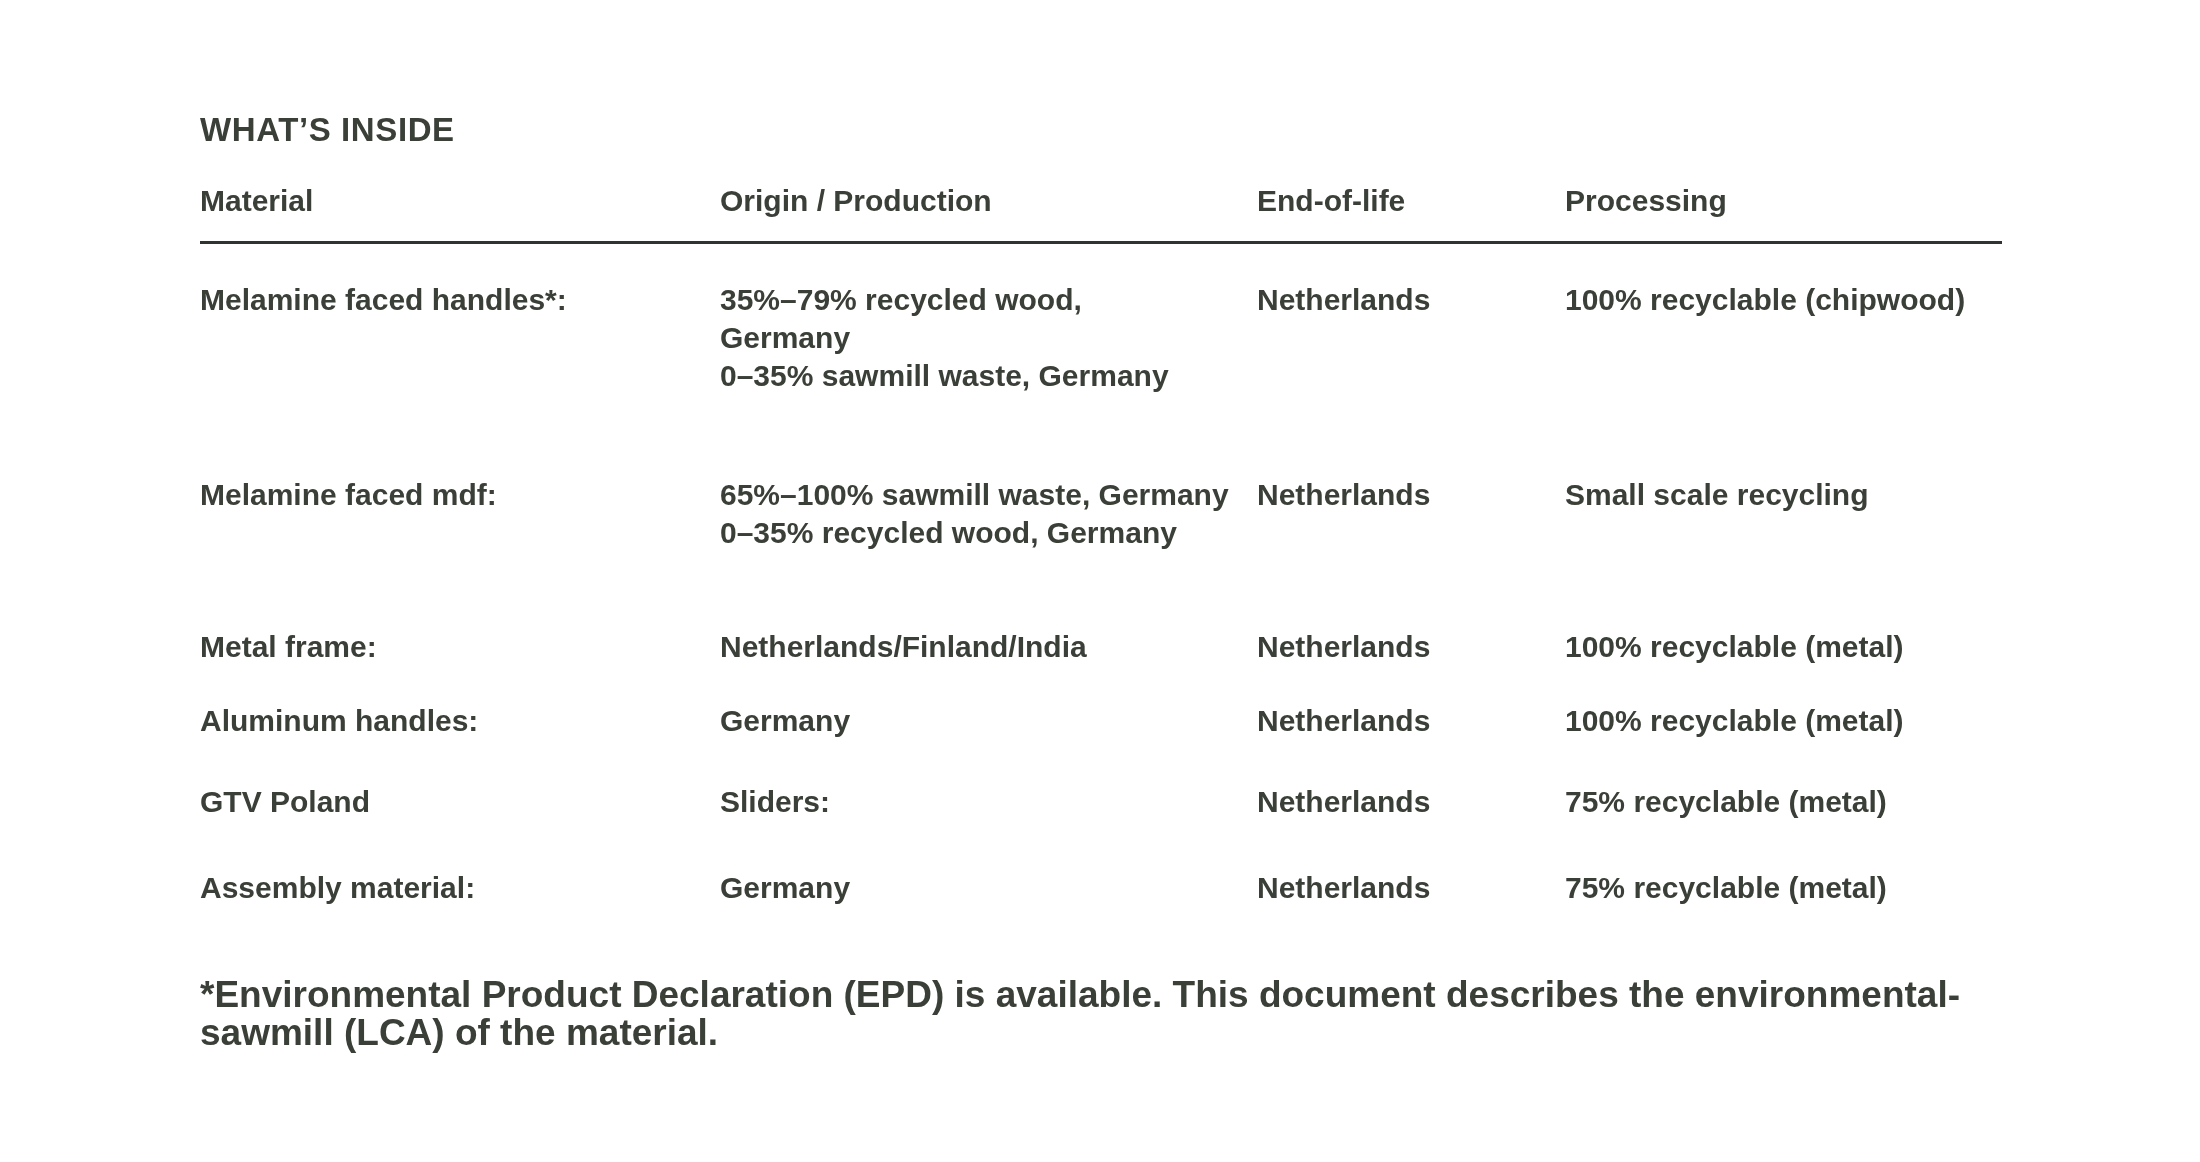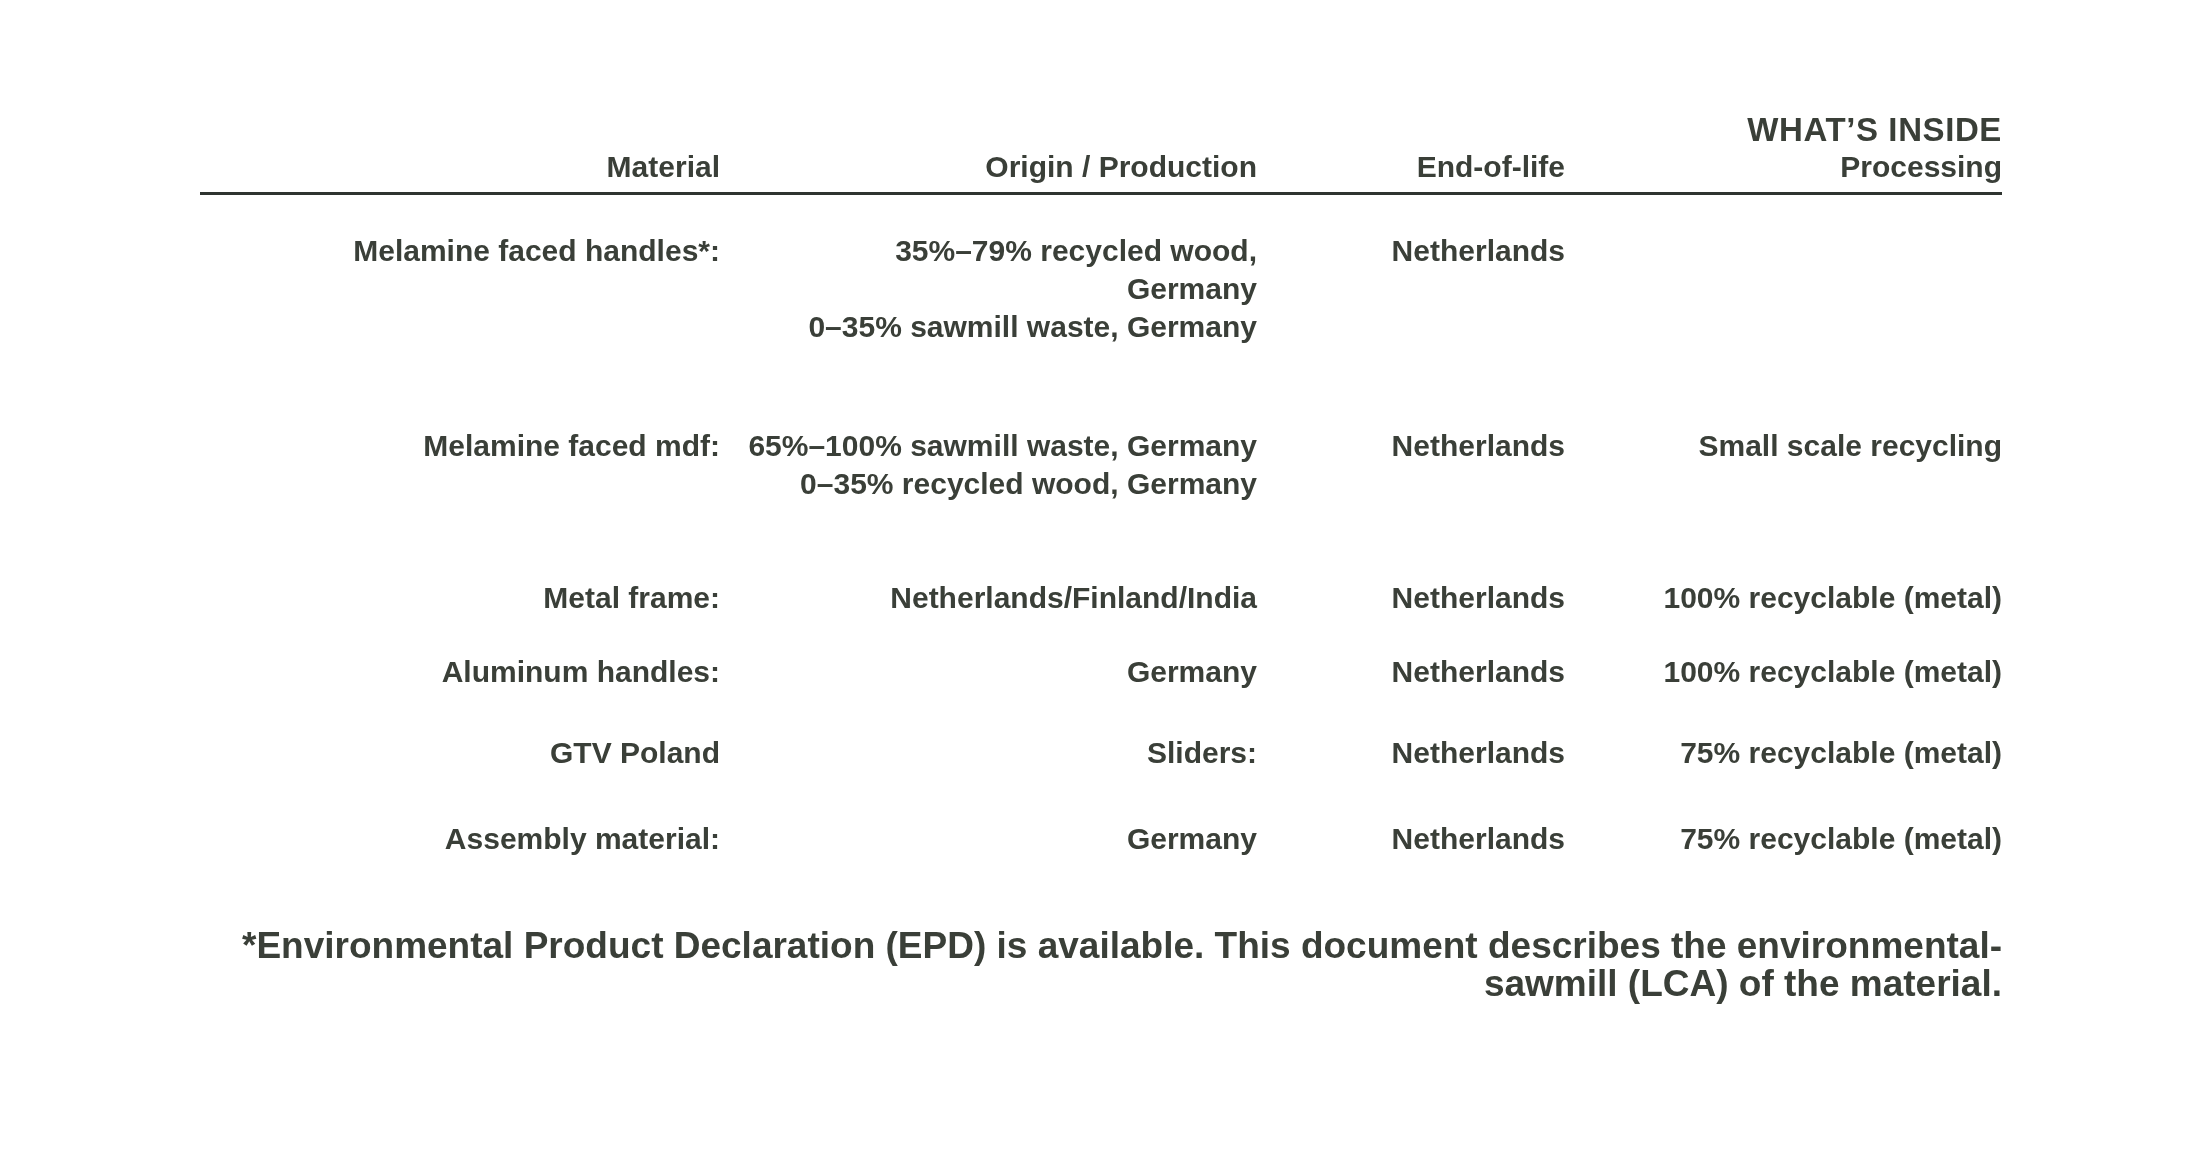--- a/index.html
+++ b/index.html
@@ -12,21 +12,20 @@
   body {
     font-family: "Liberation Sans", "DejaVu Sans", sans-serif;
     color: var(--text-color);
   }
   .page {
     position: relative;
     width: 2200px;
     height: 1162px;
     background: var(--bg-color);
     overflow: hidden;
-    text-align: right;
   }
   .content {
     position: absolute;
     left: 200px;
     top: 112px;
     width: 1802px;
   }
   .title {
     font-size: 33px;
     font-weight: 700;
@@ -34,21 +33,22 @@
     line-height: 1.1;
     color: var(--text-color);
   }
   .grid {
     display: grid;
     grid-template-columns: 520px 537px 308px 437px;
     column-gap: 0;
     align-items: start;
   }
   .header-row {
-    padding-bottom: 6px;
+    margin-top: 34px;
+    padding-bottom: 21px;
     border-bottom: 3px solid var(--rule-color);
   }
   .cell, .hcell {
     font-size: 30px;
     font-weight: 700;
     line-height: 38px;
     color: var(--text-color);
   }
   .line { display: block; white-space: nowrap; }
   .row-1 { margin-top: 37px; }
@@ -81,20 +81,21 @@
     </div>
 
     <div class="grid row-1">
       <div class="cell">Melamine faced handles*:</div>
       <div class="cell">
         <span class="line">35%–79% recycled wood,</span>
         <span class="line">Germany</span>
         <span class="line">0–35% sawmill waste, Germany</span>
       </div>
       <div class="cell">Netherlands</div>
+      <div class="cell">100% recyclable (chipwood)</div>
     </div>
 
     <div class="grid row-2">
       <div class="cell">Melamine faced mdf:</div>
       <div class="cell">
         <span class="line">65%–100% sawmill waste, Germany</span>
         <span class="line">0–35% recycled wood, Germany</span>
       </div>
       <div class="cell">Netherlands</div>
       <div class="cell">Small scale recycling</div>

